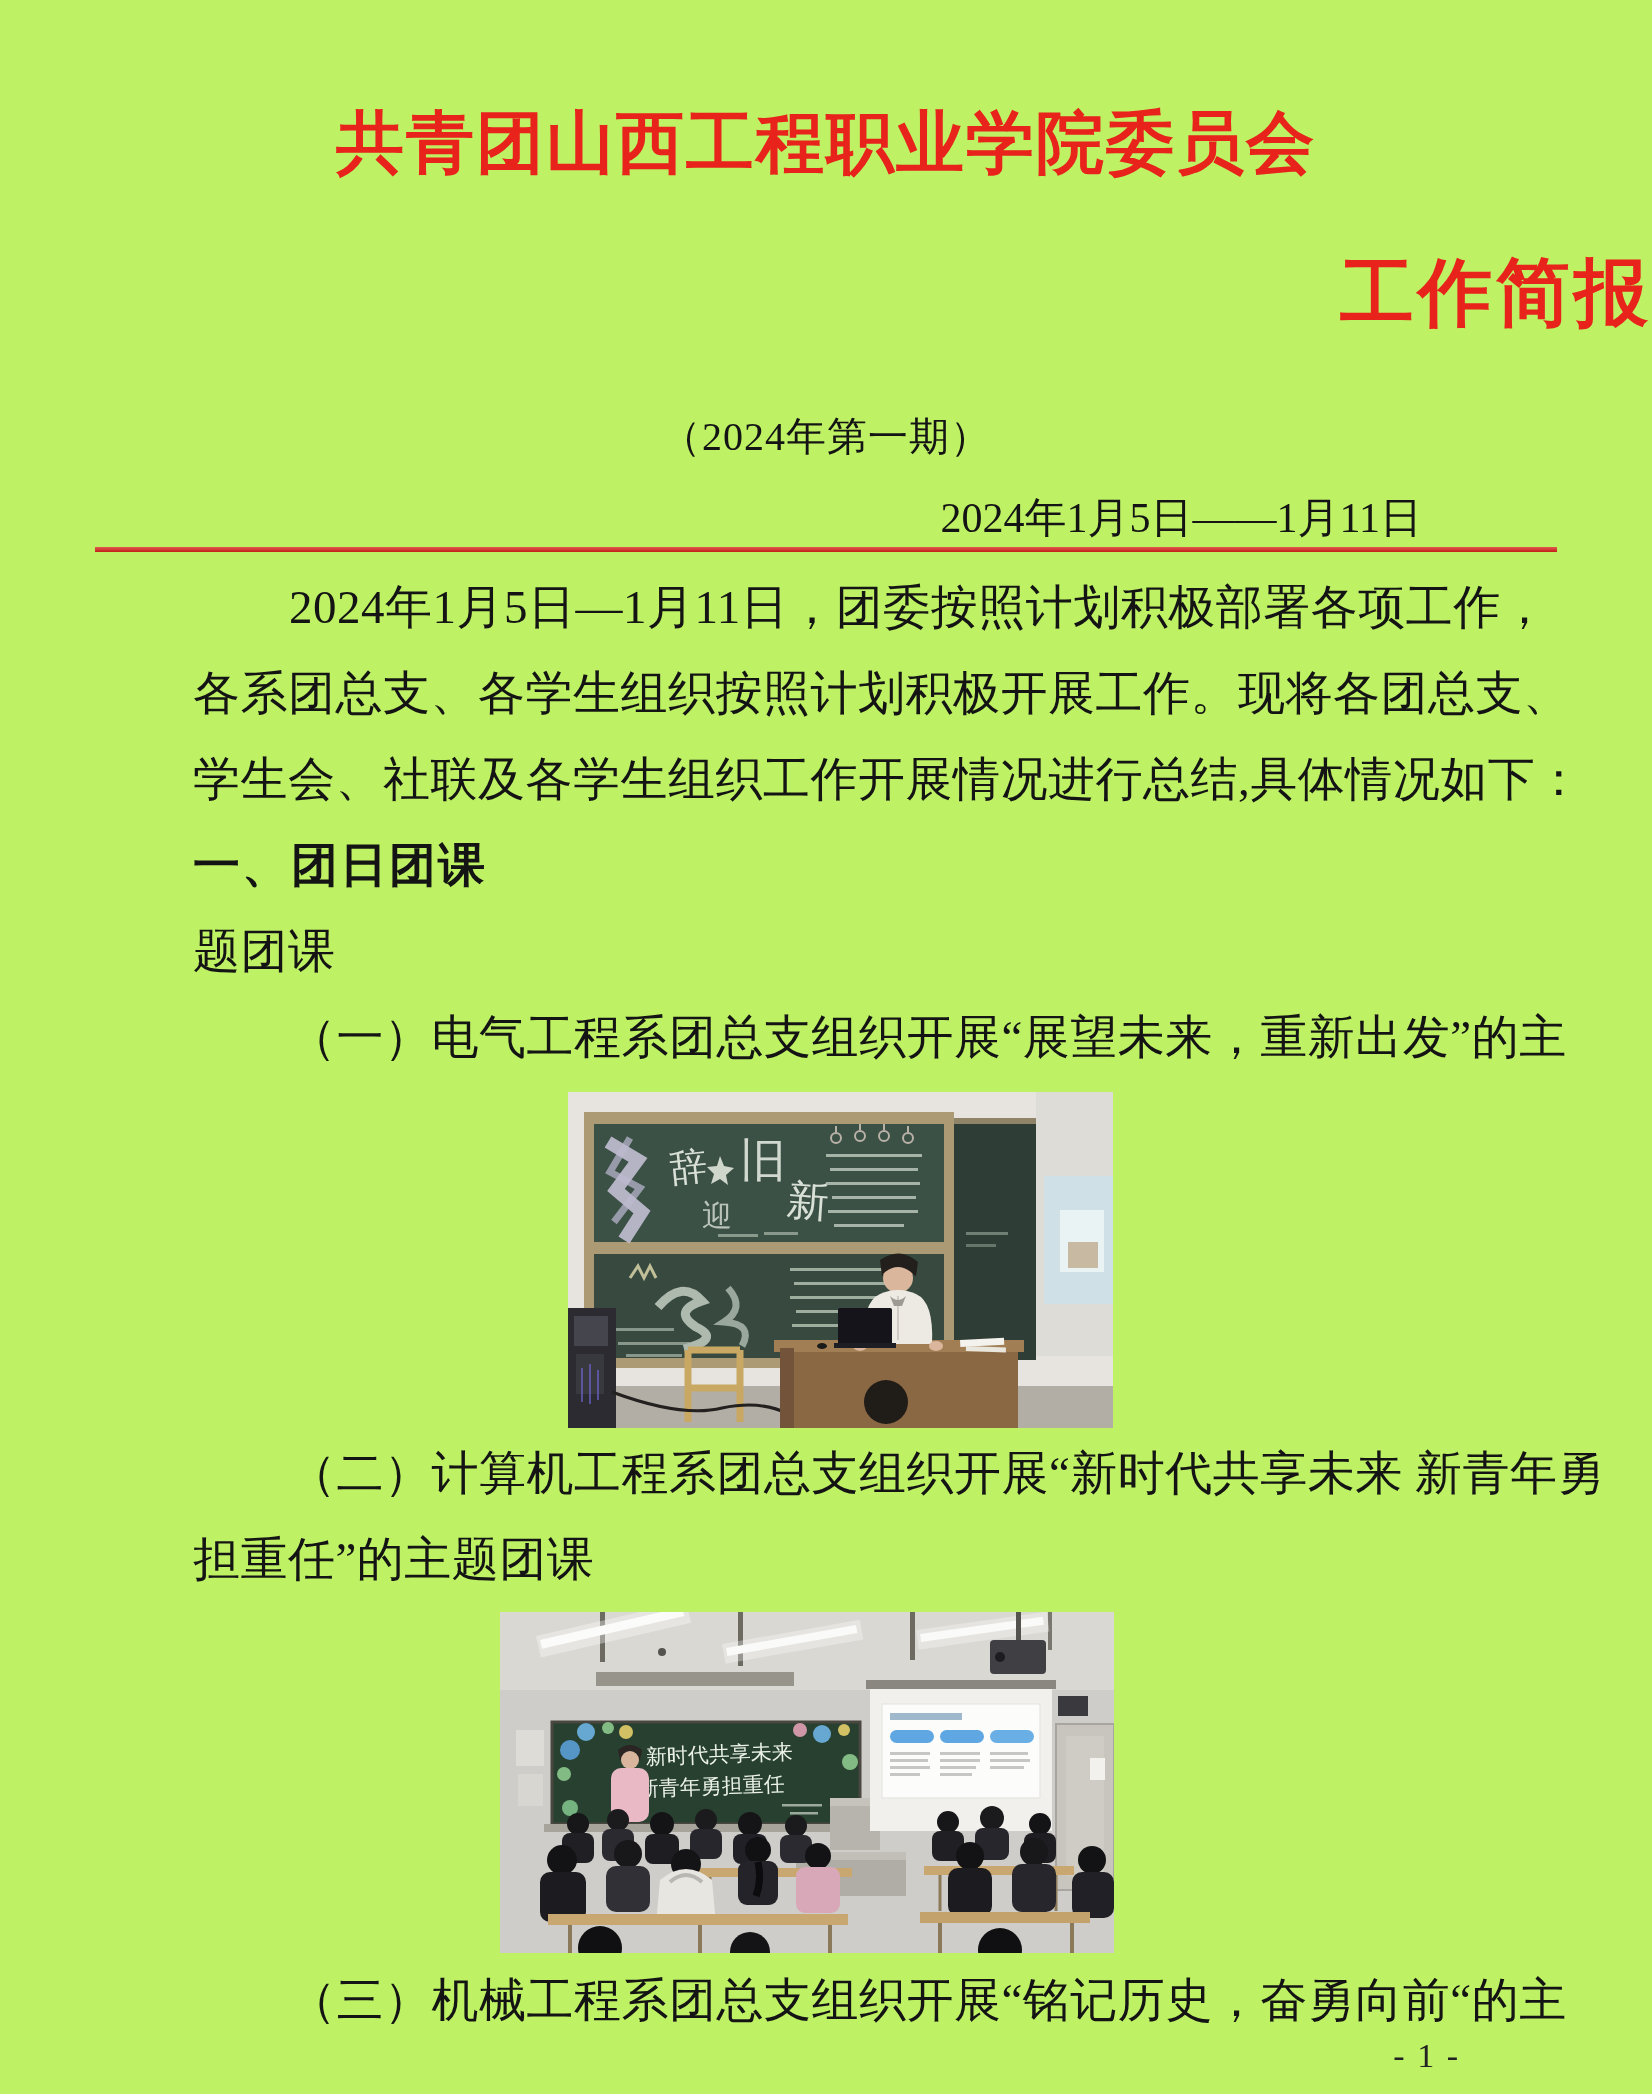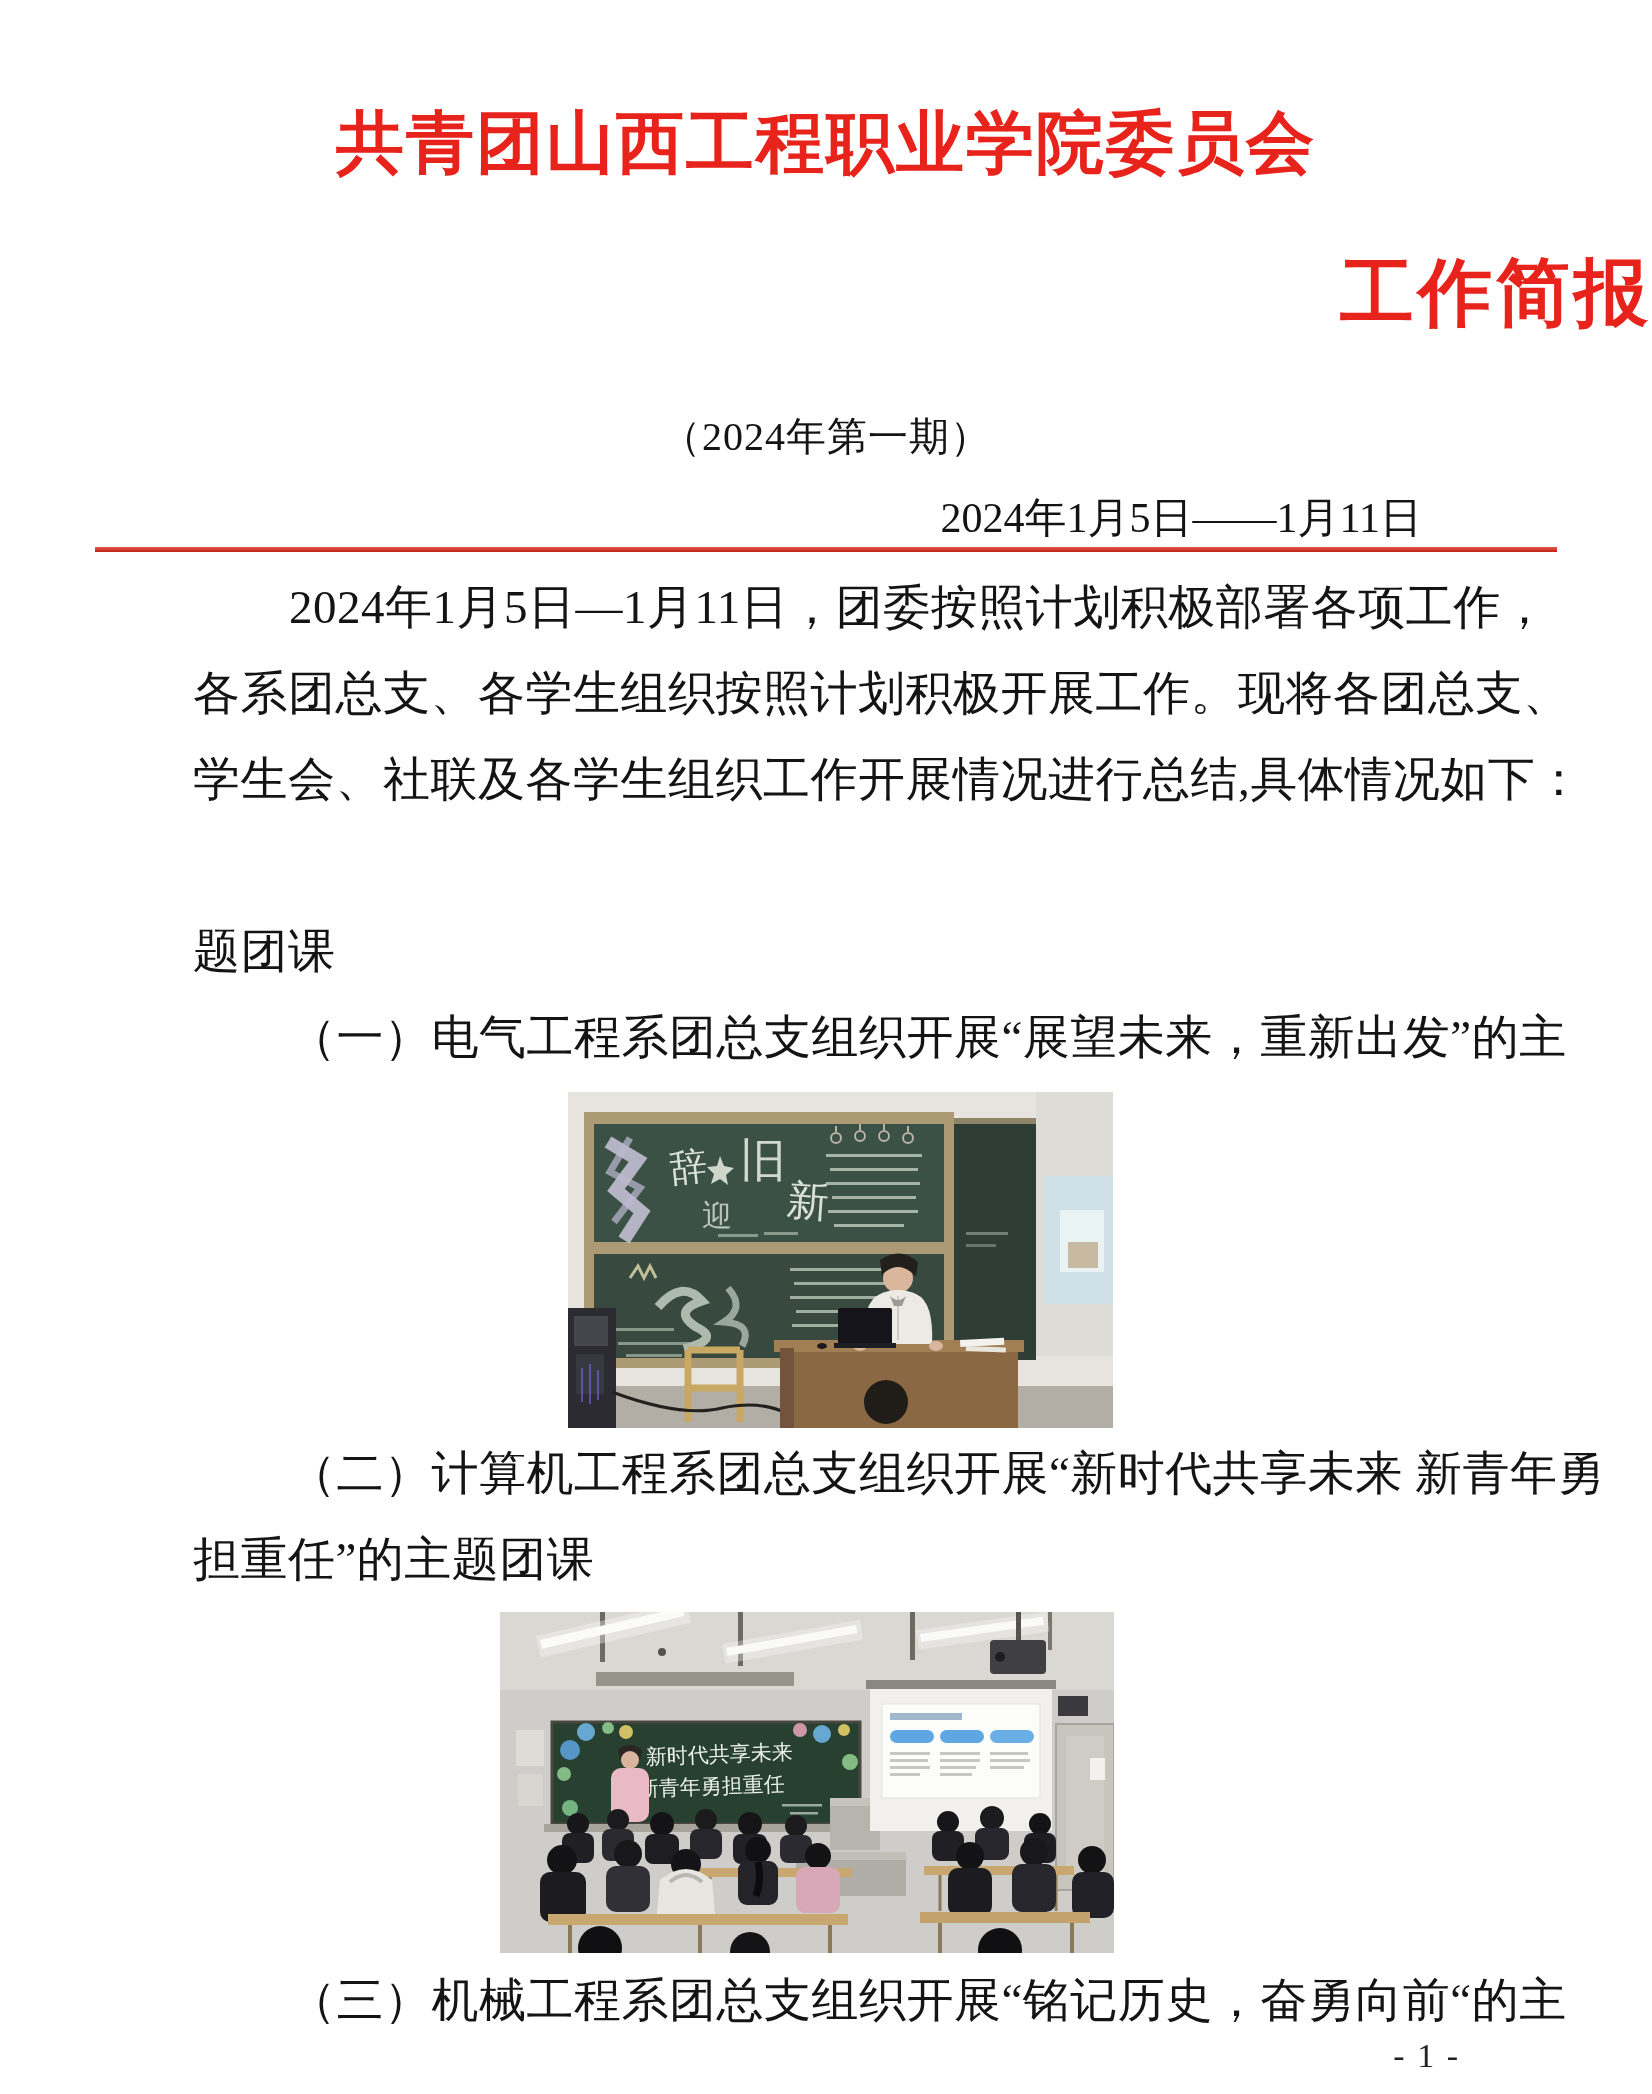--- a/index.html
+++ b/index.html
@@ -1,18 +1,18 @@
 <!DOCTYPE html>
 <html><head>
 <meta charset="utf-8">
 <title>Document</title>
 <style>
   html,body{margin:0;padding:0;background:#888;}
   .page{
-    position:relative;width:1652px;height:2094px;background:#ffffff;
+    position:relative;width:1652px;height:2094px;background:#bef264;
     margin:0 auto;overflow:hidden;
     font-family:"Liberation Serif","DejaVu Serif",serif;color:#141414;
   }
   .title1{
     position:absolute;top:104px;left:0;width:100%;text-align:center;
     font-family:"Liberation Sans","DejaVu Sans",sans-serif;
     font-weight:bold;font-size:68px;line-height:76px;letter-spacing:2px;
     color:#e8231b;white-space:nowrap;
   }
   .title2{
@@ -68,20 +68,21 @@
   <div class="issue">（2024年第一期）</div>
   <div class="daterange">2024年1月5日——1月11日</div>
   <div class="divider"></div>
 
   <div class="intro">
     <div class="bl indent">2024年1月5日—1月11日，团委按照计划积极部署各项工作，</div>
     <div class="bl">各系团总支、各学生组织按照计划积极开展工作。现将各团总支、</div>
     <div class="bl">学生会、社联及各学生组织工作开展情况进行总结,具体情况如下：</div>
   </div>
 
+  <div class="heading">一、团日团课</div>
 
   <div class="item item1">
     <div class="bl">题团课</div>
     <div class="bl indent">（一）电气工程系团总支组织开展“展望未来，重新出发”的主</div>
   </div>
 
   <div class="photo photo1">
     <svg viewBox="0 0 545 336" width="545" height="336">
       <rect width="545" height="336" fill="#e7e4df"></rect>
       <rect y="294" width="545" height="42" fill="#b3aea5"></rect>

